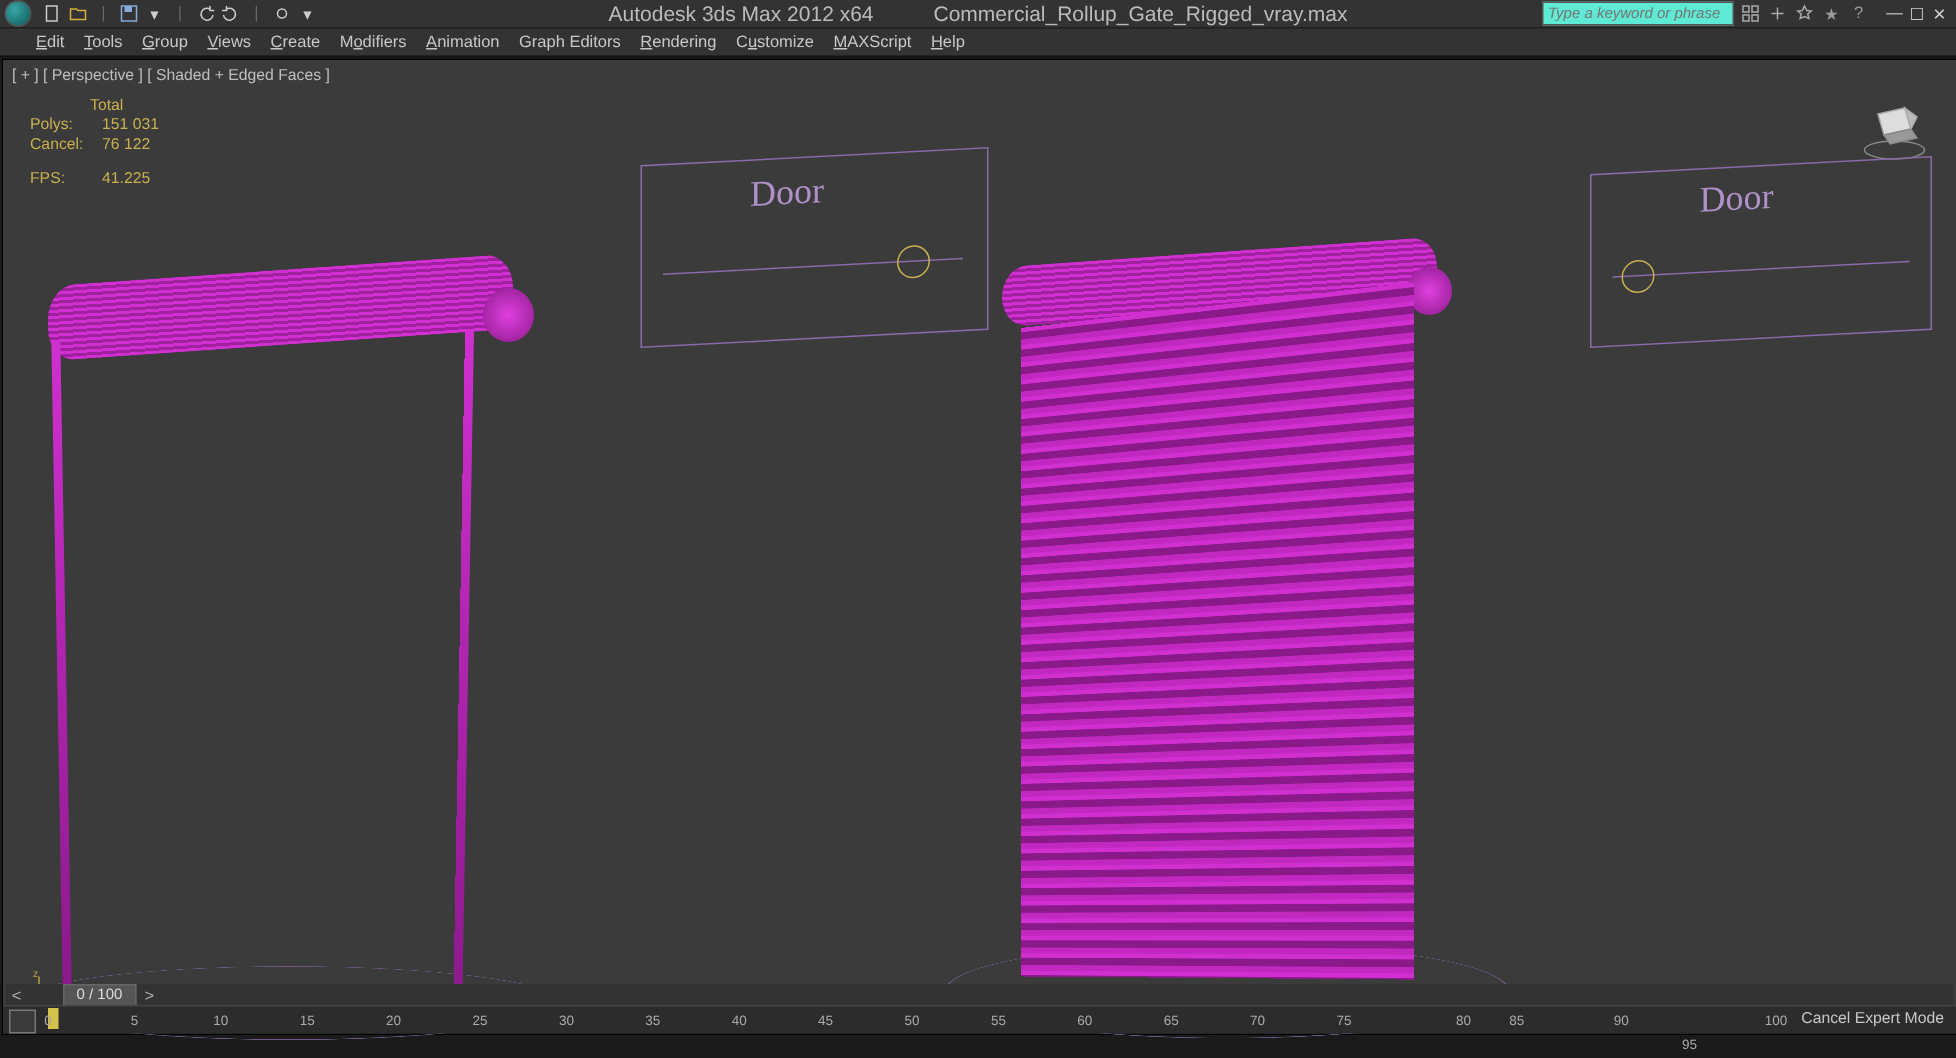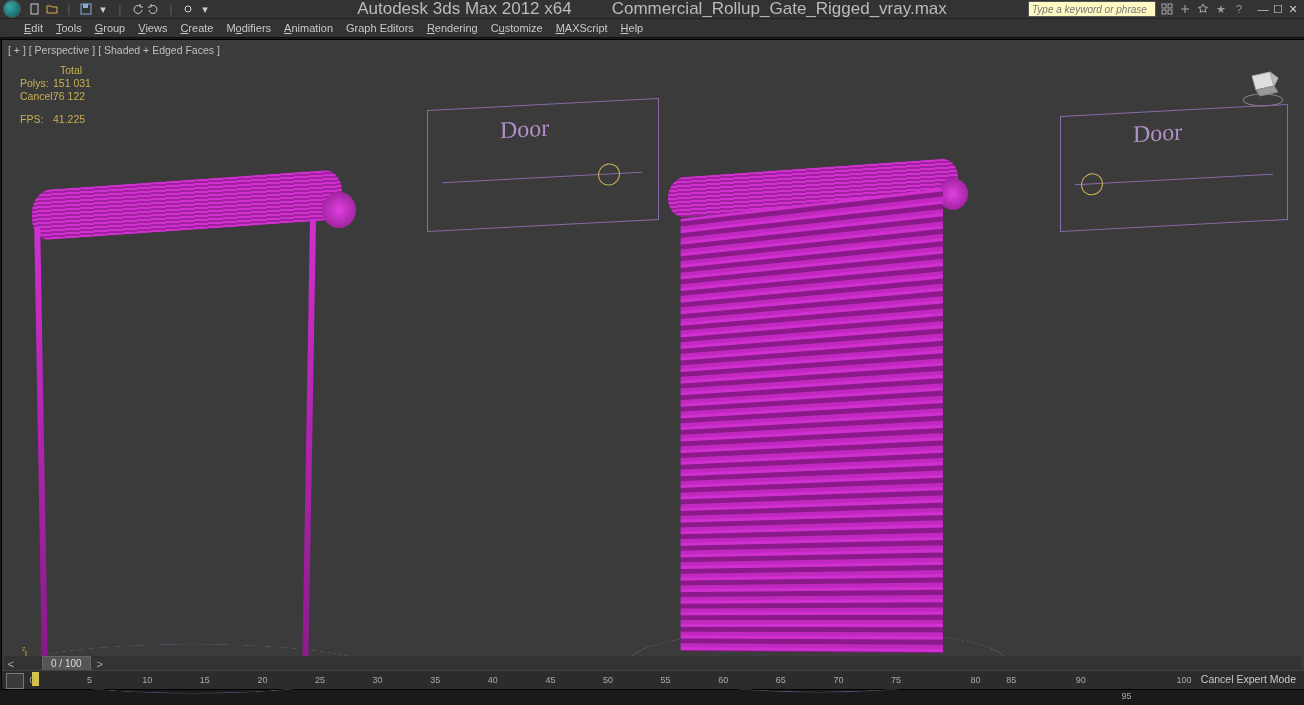--- a/index.html
+++ b/index.html
@@ -1,34 +1,34 @@
 <!DOCTYPE html>
 <html><head>
 <meta charset="utf-8">
 <style>
   html,body{margin:0;padding:0;width:1304px;height:705px;background:#1a1a1a;font-family:"Segoe UI",Tahoma,sans-serif;font-size:11px;color:#c8c8c8;overflow:hidden;user-select:none}
   .titlebar{height:18px;background:#333;display:flex;align-items:center;position:relative;border-bottom:1px solid #222}
   .titlebar .logo{width:16px;height:16px;margin:0 3px;background:radial-gradient(circle at 35% 35%,#3aa6a6,#0b5858);border-radius:50%;border:1px solid #555}
   .titlebar .qat{display:flex;gap:3px;margin-left:4px}
   .titlebar .qat span{width:14px;height:14px;display:flex;align-items:center;justify-content:center;color:#ccc;font-size:11px}
   .titlebar .qat svg{width:12px;height:12px}
-  .titlebar .titles{position:absolute;left:50%;transform:translateX(-50%);display:flex;gap:40px;color:#bbb;font-size:17px}
+  .titlebar .titles{position:absolute;left:50%;transform:translateX(-50%);display:flex;gap:40px;color:#bbb;font-size:14px}
   .titlebar .right{margin-left:auto;display:flex;align-items:center;gap:4px;padding-right:4px}
-  .titlebar .search{width:120px;height:14px;background:#fef9c3;border:1px solid #555;color:#777;font-size:10px;padding:0 3px;font-style:italic}
+  .titlebar .search{width:120px;height:14px;background:#5eead4;border:1px solid #555;color:#777;font-size:10px;padding:0 3px;font-style:italic}
   .titlebar .righticon{width:14px;height:14px;display:flex;align-items:center;justify-content:center;color:#999}
   .wincontrols{display:flex;gap:1px;margin-left:6px}
   .wincontrols span{width:14px;height:12px;display:flex;align-items:center;justify-content:center;color:#ccc}
   .menubar{height:18px;background:#333;display:flex;align-items:center;padding-left:18px;gap:1px;border-bottom:1px solid #111}
   .menubar span{padding:2px 6px;color:#c8c8c8;font-size:11px}
   .menubar span u{text-decoration:underline}
   .viewport{position:relative;width:1302px;height:649px;margin:1px;background:#3b3b3b;border:1px solid #000}
   .vplabel{position:absolute;top:4px;left:6px;color:#bfbfbf;font-size:10.5px}
   .stats{position:absolute;top:24px;left:18px;font-size:10.5px;line-height:13px}
   .stats .hdr{color:#c8b050}
-  .stats .row{display:flex;gap:1px}
+  .stats .row{display:flex;gap:16px}
   .stats .lbl{color:#c8b050;width:32px}
   .stats .val{color:#c8b050}
   .viewcube{position:absolute;top:22px;right:18px;width:46px;height:46px}
   .viewcube svg{width:100%;height:100%}
   .axis{position:absolute;left:18px;bottom:12px;width:32px;height:32px}
   .scene{position:absolute;inset:0}
   .doorcard{position:absolute;border:1px solid #8a6aa8;transform:skewY(-3deg);background:transparent}
   .doorcard .t{position:absolute;font:24px Georgia,serif;color:#b090c8}
   .doorcard .line{position:absolute;height:1px;background:#8a6aa8}
   .doorcard .circ{position:absolute;width:20px;height:20px;border:1px solid #c8b050;border-radius:50%}

